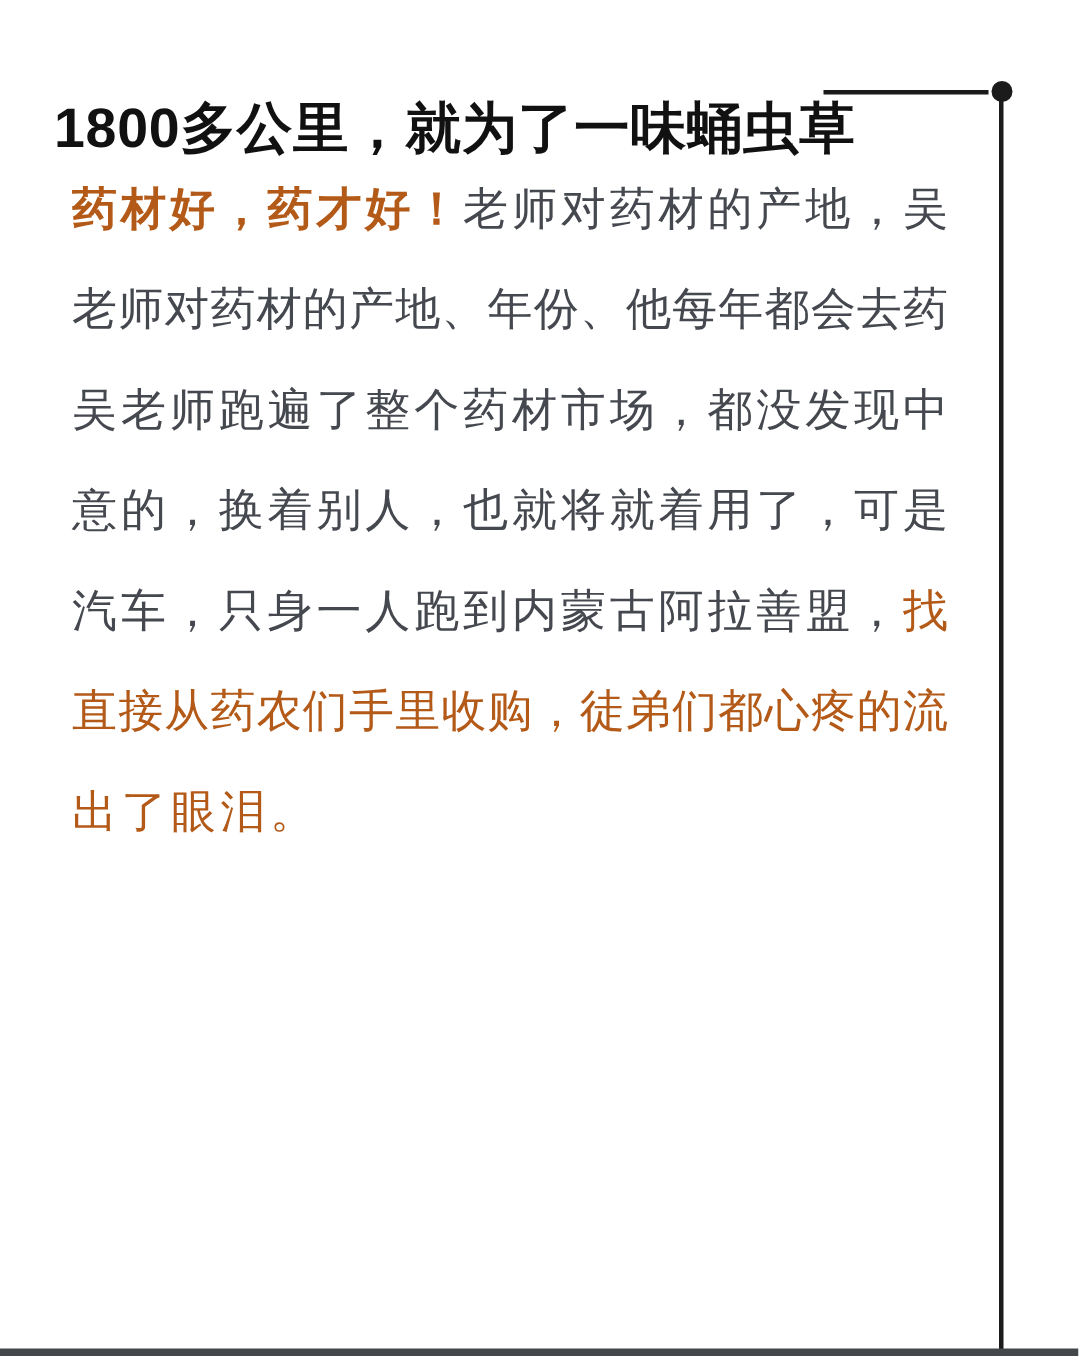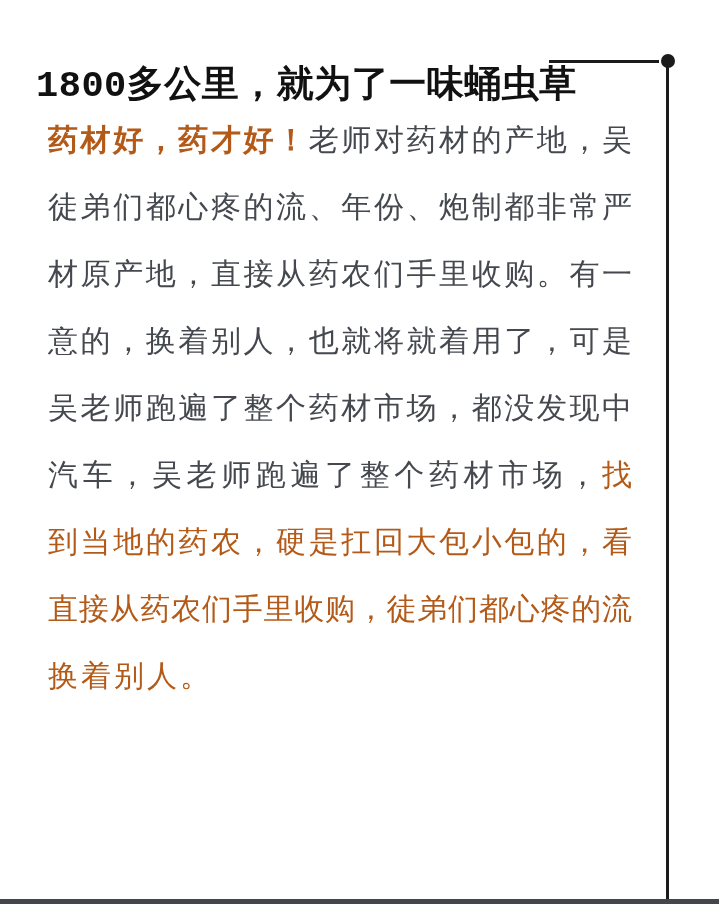--- a/index.html
+++ b/index.html
@@ -9,21 +9,21 @@
     position: relative;
     overflow: hidden;
     background: #ffffff;
     font-family: "Liberation Sans", "DejaVu Sans", sans-serif;
   }
   
   .page-title {
     position: absolute;
     left: 36px;
     top: 40px;
-    font-family: Liberation Mono, monospace;
+    font-family: Liberation Sans, sans-serif;
     font-weight: bold;
     font-size: 37px;
     line-height: 42px;
     letter-spacing: 0.5px;
     color: var(--title-color, #111);
     white-space: nowrap;
   }
   .title-rule {
     position: absolute;
     left: 549px;
@@ -90,23 +90,21 @@
 </head>
 <body>
 
 <h1 class="page-title">1800多公里，就为了一味蛹虫草</h1>
 <div class="title-rule"></div>
 <div class="title-dot"></div>
 <div class="side-rule"></div>
 
 <div class="article">
     <div class="line"><span class="seg-lead">药材好，药才好！</span><span class="seg-normal">老师对药材的产地，吴</span></div>
-    <div class="line"><span class="seg-normal">徒弟们都心疼的流、年份、炮制都非常严</span></div>
-    <div class="line"><span class="seg-normal">材原产地，直接从药农们手里收购。有一</span></div>
+    <div class="line"><span class="seg-normal">老师对药材的产地、年份、他每年都会去药</span></div>
+    <div class="line"><span class="seg-normal">吴老师跑遍了整个药材市场，都没发现中</span></div>
     <div class="line"><span class="seg-normal">意的，换着别人，也就将就着用了，可是</span></div>
-    <div class="line"><span class="seg-normal">吴老师跑遍了整个药材市场，都没发现中</span></div>
-    <div class="line"><span class="seg-normal">汽车，吴老师跑遍了整个药材市场，</span><span class="seg-highlight">找</span></div>
-    <div class="line"><span class="seg-highlight">到当地的药农，硬是扛回大包小包的，看</span></div>
+    <div class="line"><span class="seg-normal">汽车，只身一人跑到内蒙古阿拉善盟，</span><span class="seg-highlight">找</span></div>
     <div class="line"><span class="seg-highlight">直接从药农们手里收购，徒弟们都心疼的流</span></div>
-    <div class="line no-justify"><span class="seg-highlight">换着别人。</span></div>
+    <div class="line no-justify"><span class="seg-highlight">出了眼泪。</span></div>
   </div>
 
 <div class="footer-bar"></div>
 
 </body></html>

